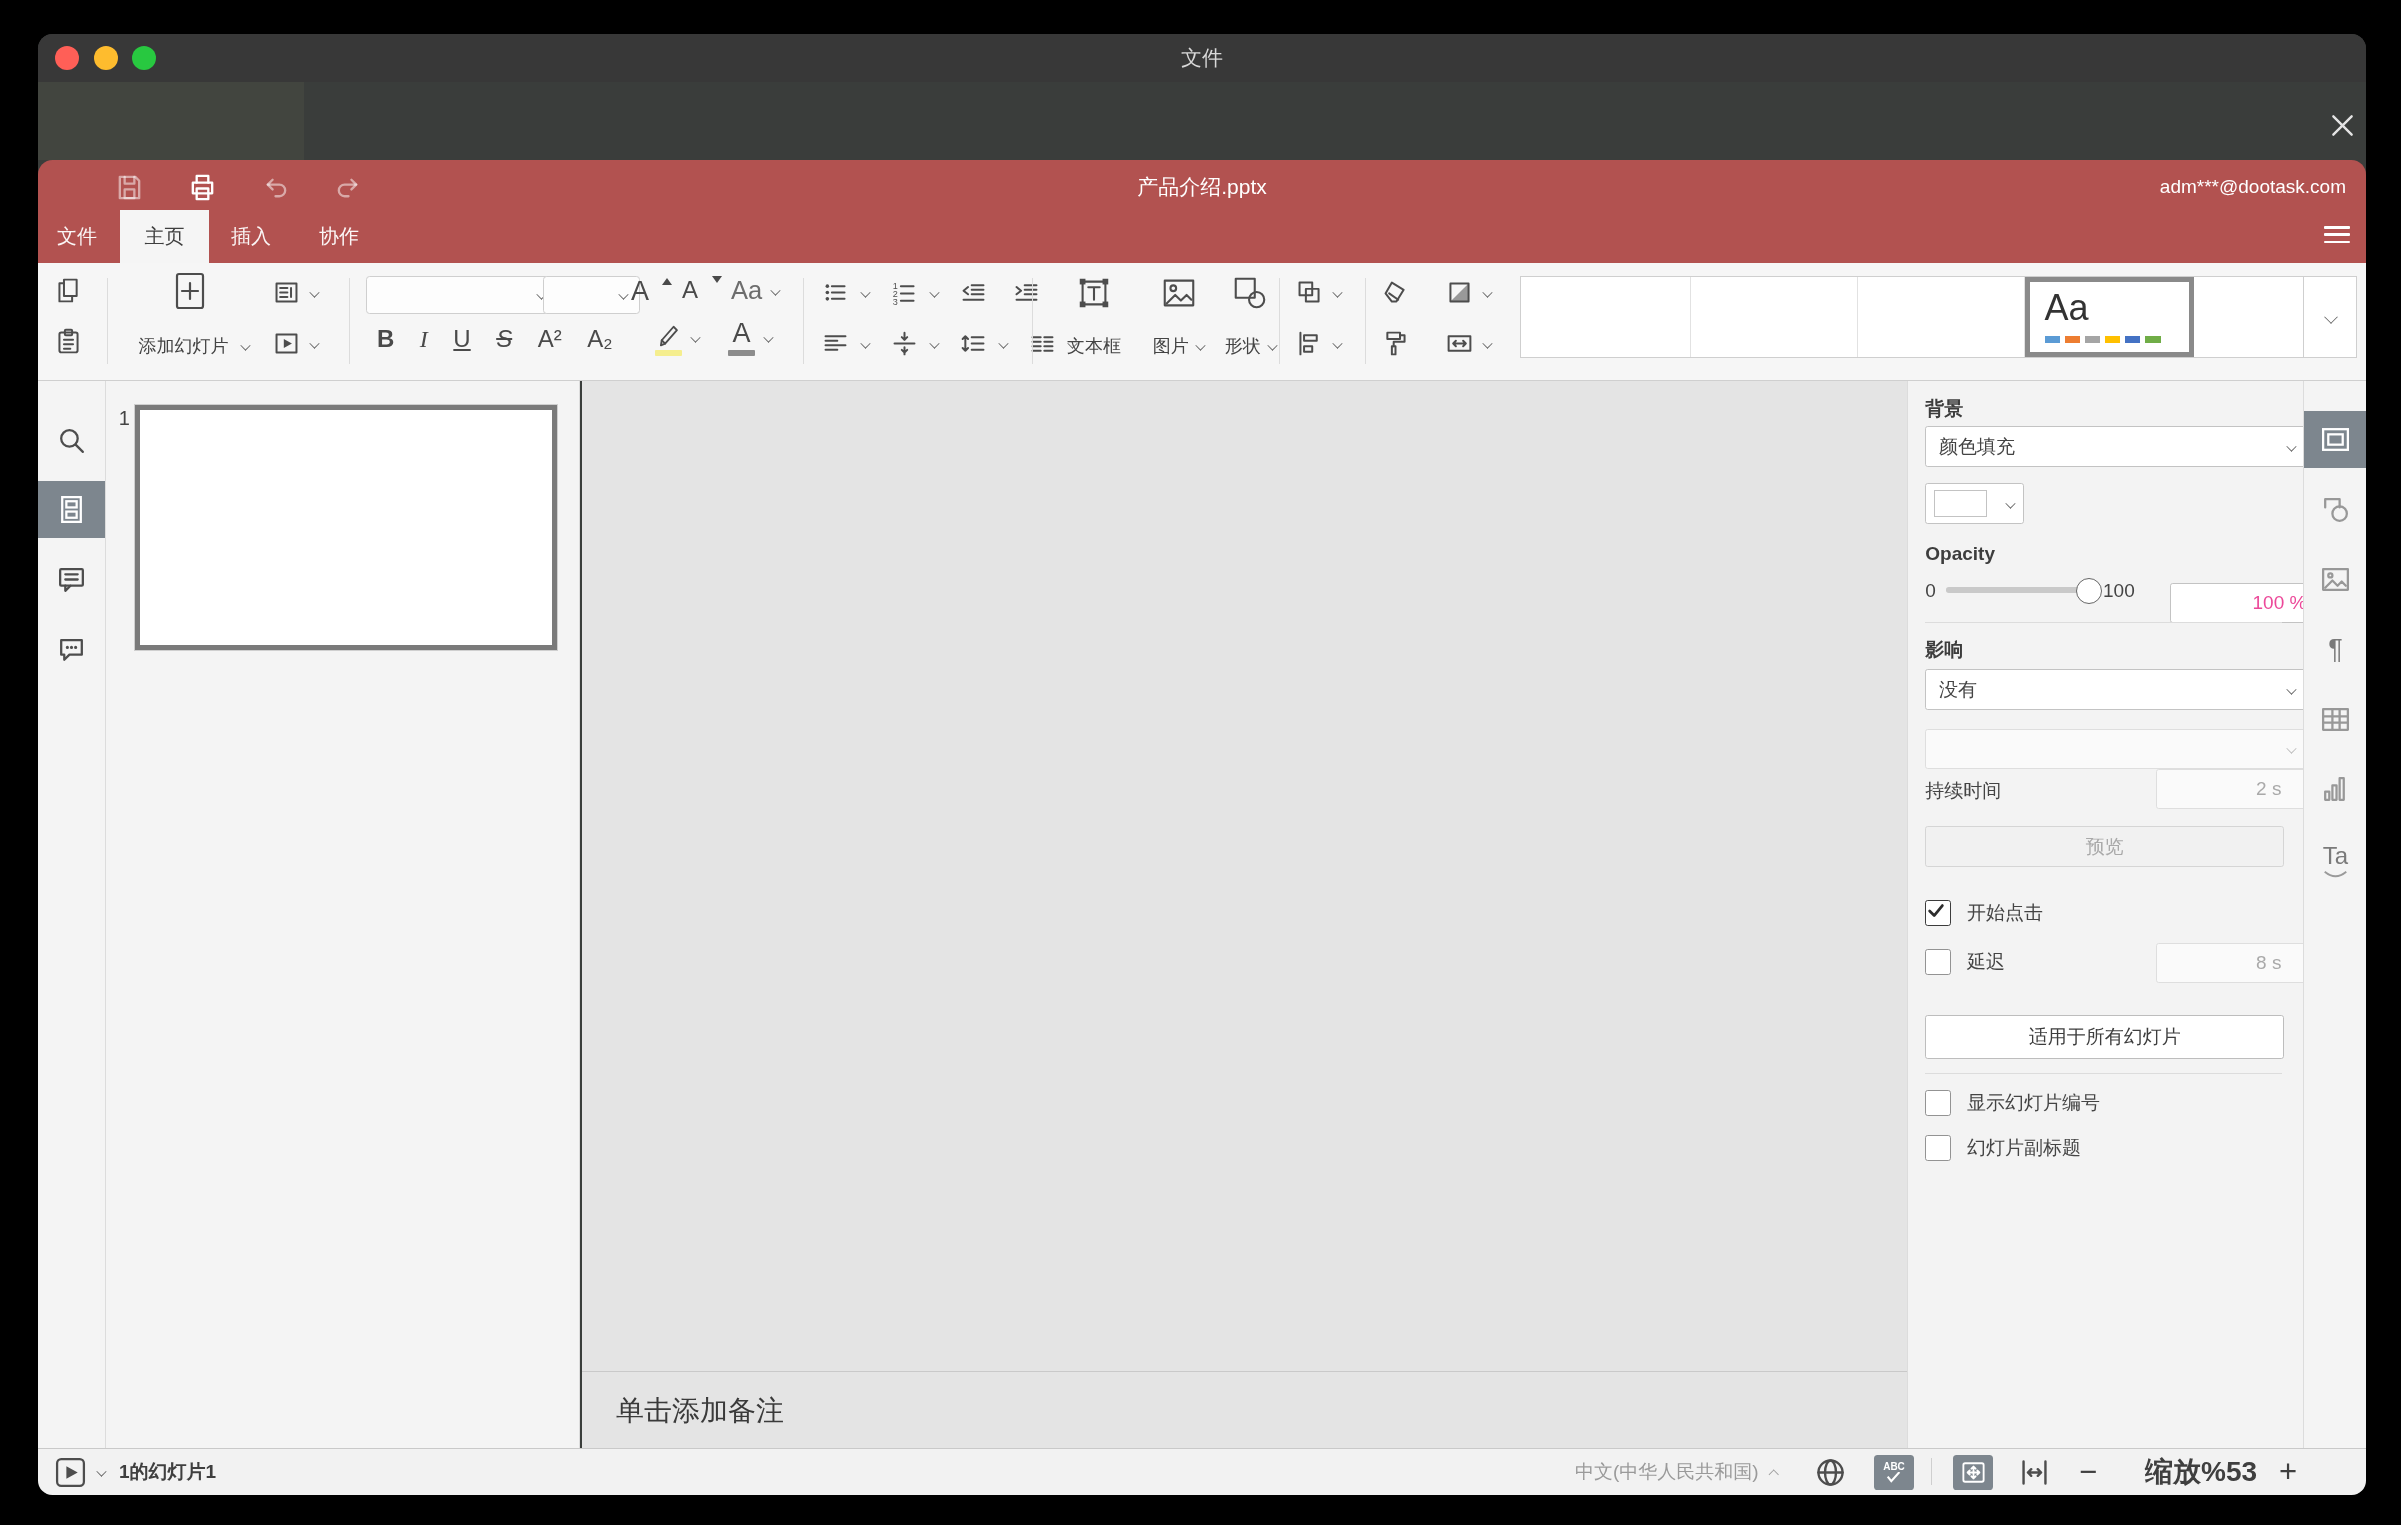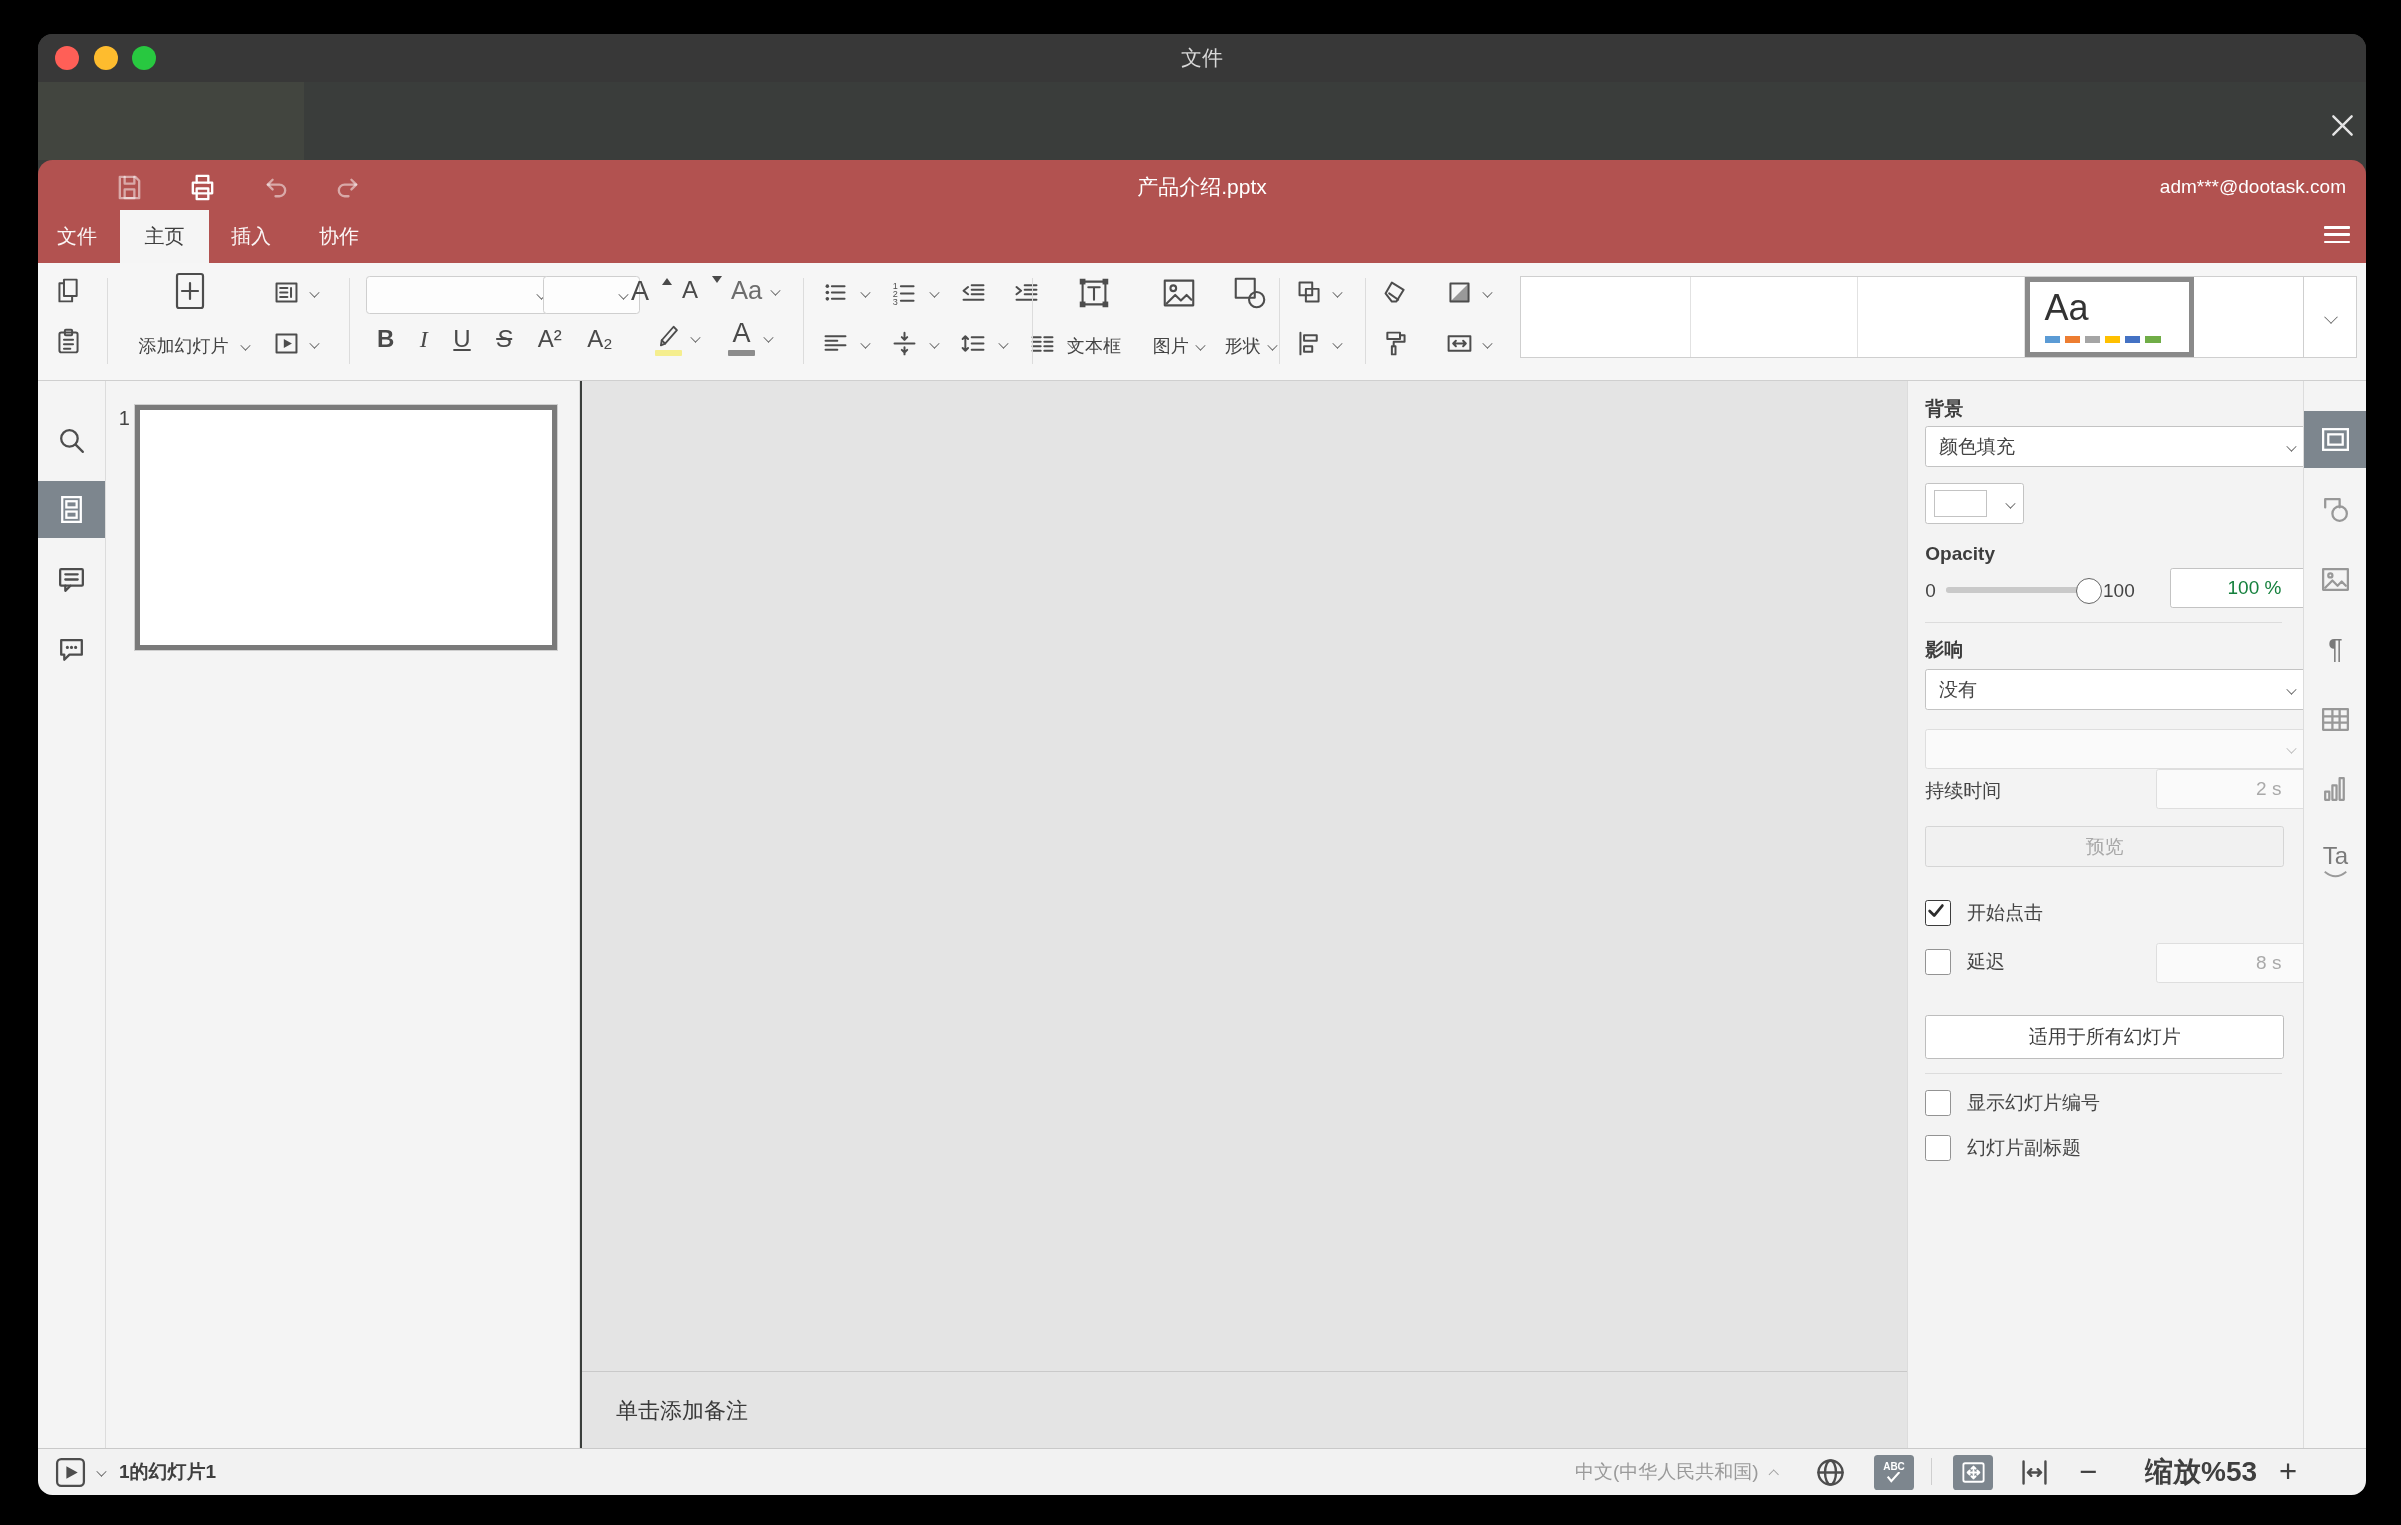--- a/index.html
+++ b/index.html
@@ -58,21 +58,21 @@
   .strip-item{position:absolute;left:0;width:100%;height:57px;display:flex;align-items:center;justify-content:center;cursor:pointer;}
   .thumbpanel{left:68px;top:347px;width:474px;height:1068px;background:#f4f4f4;border-right:0.9px solid #dcdcdc;}
   .thumb-num{position:absolute;left:12.8px;top:25.5px;font-size:20px;color:#444;}
   .thumb-box{position:absolute;left:29px;top:24px;width:412px;height:235px;background:#fff;
              border:5.5px solid #7a7a7a;outline:0.9px solid #cfcfcf;cursor:pointer;}
   .canvas{left:544px;top:347px;width:1325px;height:1068px;background:#e4e4e4;}
   .slide{position:absolute;left:25.5px;top:136px;width:1246px;height:701px;background:#fff;border:0.9px solid #d2d2d2;}
   .ph{position:absolute;left:155px;width:934px;border:1.8px dashed #bdbdbd;display:flex;justify-content:center;cursor:text;}
   .notes{position:absolute;left:0;top:990px;width:1325px;height:78px;border-top:0.9px solid #c9c9c9;
          display:flex;align-items:center;padding-left:34px;box-sizing:border-box;}
-  .notes span{font-size:22px;color:#3a3a3a;font-weight:500;}
+  .notes span{font-size:28px;color:#3a3a3a;font-weight:500;}
   
   .sidebar{left:1869px;top:347px;width:396px;height:1068px;background:#f3f3f3;border-left:0.9px solid #dcdcdc;padding:0;}
   .sb-label{position:absolute;left:17.3px;font-size:19px;font-weight:bold;color:#3d3d3d;}
   .sb-text{font-size:19px;color:#444;}
   .select{position:absolute;background:#fff;border:0.9px solid #c3c3c3;border-radius:2.7px;display:flex;
           align-items:center;padding:0 12.8px;justify-content:space-between;cursor:pointer;}
   .select.disabled{background:#fafafa;border-color:#dedede;}
   .spin{position:absolute;background:#fff;border:0.9px solid #c3c3c3;border-radius:2.7px;display:flex;align-items:center;
         justify-content:flex-end;padding-right:38px;font-size:19px;color:#a9a9a9;}
   .spin.disabled{background:#fafafa;border-color:#dedede;}
@@ -467,21 +467,21 @@
     <div class="select" style="left:17.3px;top:102px;width:82px;height:39px;padding:0 7.3px;">
       <span style="width:51px;height:25px;background:#fff;border:0.9px solid #c3c3c3;"></span>
         <span class="chv"></span>
     </div>
 
     <span class="sb-label" style="top:162px;">Opacity</span>
     <span class="abs sb-text" style="left:17.3px;top:199px;">0</span>
     <div class="track" style="left:38px;top:206px;width:137px;"></div>
     <div class="knob" style="left:168px;top:197px;"></div>
     <span class="abs sb-text" style="left:195px;top:199px;">100</span>
-    <div class="spin" style="left:262px;top:187px;width:114px;height:38px;color:#15803d;">
+    <div class="spin" style="left:262px;top:202px;width:114px;height:38px;color:#ec4899;padding-left:25px;">
       <span style="margin-right:3.6px;">100 %</span>
       <span class="spin-arrs">
           <span class="ca up"></span>
           <span class="ca down"></span>
         </span>
     </div>
     <div class="sb-div" style="top:241px;"></div>
 
     <span class="sb-label" style="top:256px;">影响</span>
     <div class="select" style="left:17.3px;top:288px;width:357px;height:39px;">

